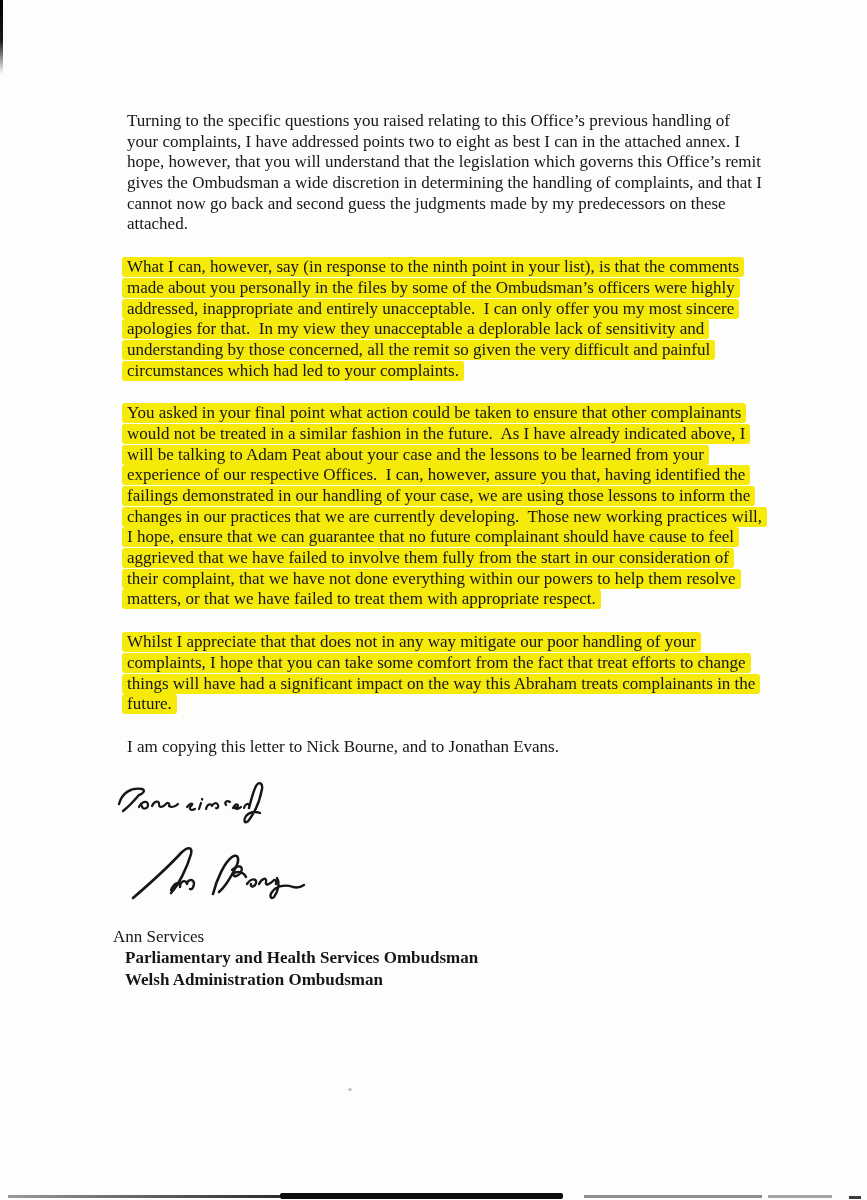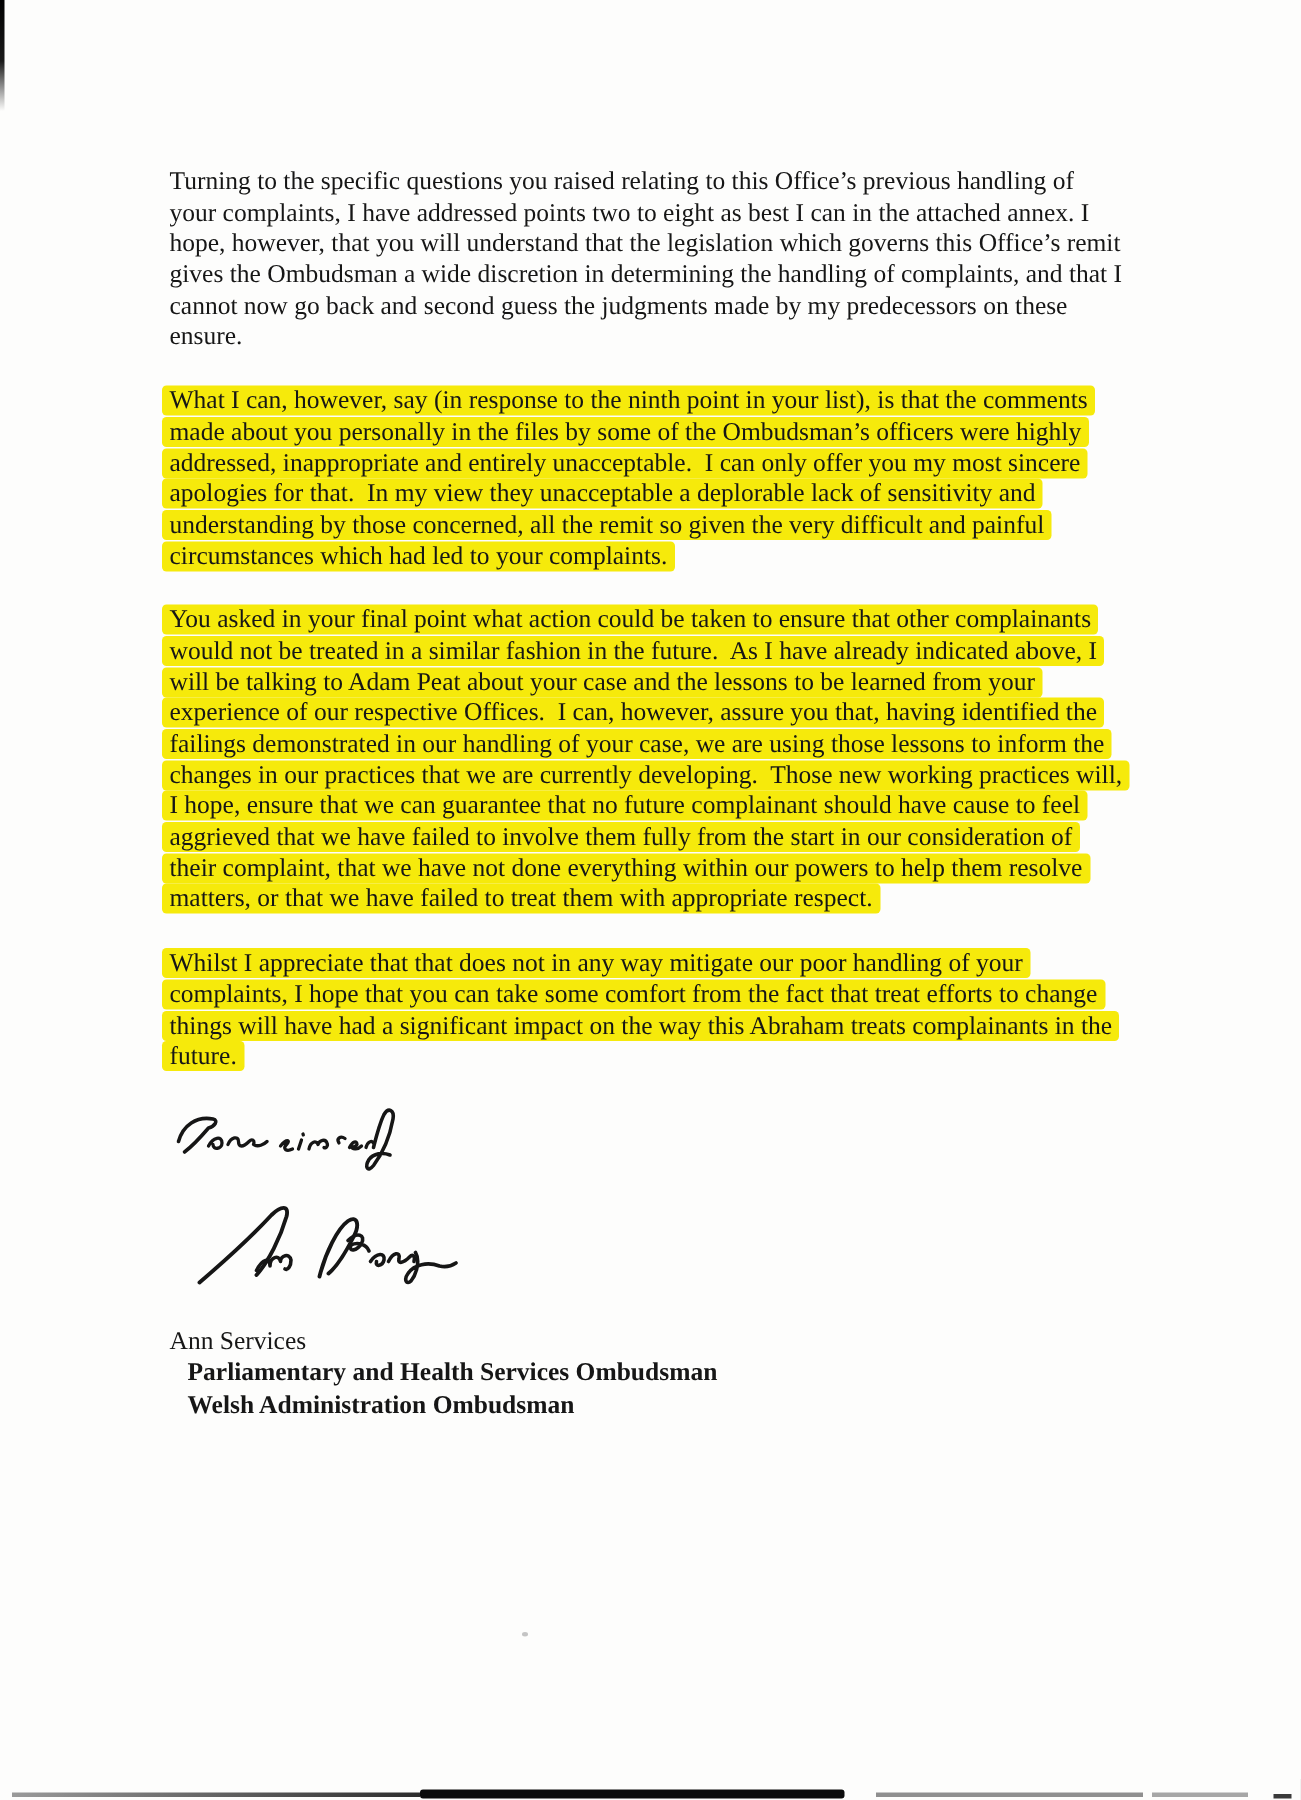--- a/index.html
+++ b/index.html
@@ -13,21 +13,21 @@
     font-family:"Liberation Serif","DejaVu Serif",serif;
     color:var(--ink,#161616);
   }
   .letter{
     position:absolute;
     left:113px;top:111px;
     width:692px;
     font-size:17px;
     line-height:20.7px;
   }
-  .para{margin:0 0 22px 0;}
+  .para{margin:0 0 22px 14px;}
   .line{
     white-space:pre;
     height:20.7px;
   }
   .hl{
     background:var(--hl,#f6ea0b);
     padding:0 5px 1px 5px;
     margin-left:-5px;
     border-radius:3px;
     box-decoration-break:clone;
@@ -66,21 +66,21 @@
 
   <div class="letter">
 
     <div>
         <div class="para">
           <div class="line">Turning to the specific questions you raised relating to this Office’s previous handling of</div>
           <div class="line">your complaints, I have addressed points two to eight as best I can in the attached annex. I</div>
           <div class="line">hope, however, that you will understand that the legislation which governs this Office’s remit</div>
           <div class="line">gives the Ombudsman a wide discretion in determining the handling of complaints, and that I</div>
           <div class="line">cannot now go back and second guess the judgments made by my predecessors on these</div>
-          <div class="line">ensure.</div>
+          <div class="line">attached.</div>
         </div>
         <div class="para">
           <div class="line"><span class="hl">What I can, however, say (in response to the ninth point in your list), is that the comments</span></div>
           <div class="line"><span class="hl">made about you personally in the files by some of the Ombudsman’s officers were highly</span></div>
           <div class="line"><span class="hl">addressed, inappropriate and entirely unacceptable.  I can only offer you my most sincere</span></div>
           <div class="line"><span class="hl">apologies for that.  In my view they unacceptable a deplorable lack of sensitivity and</span></div>
           <div class="line"><span class="hl">understanding by those concerned, all the remit so given the very difficult and painful</span></div>
           <div class="line"><span class="hl">circumstances which had led to your complaints.</span></div>
         </div>
         <div class="para">
@@ -93,20 +93,23 @@
           <div class="line"><span class="hl">I hope, ensure that we can guarantee that no future complainant should have cause to feel</span></div>
           <div class="line"><span class="hl">aggrieved that we have failed to involve them fully from the start in our consideration of</span></div>
           <div class="line"><span class="hl">their complaint, that we have not done everything within our powers to help them resolve</span></div>
           <div class="line"><span class="hl">matters, or that we have failed to treat them with appropriate respect.</span></div>
         </div>
         <div class="para">
           <div class="line"><span class="hl">Whilst I appreciate that that does not in any way mitigate our poor handling of your</span></div>
           <div class="line"><span class="hl">complaints, I hope that you can take some comfort from the fact that treat efforts to change</span></div>
           <div class="line"><span class="hl">things will have had a significant impact on the way this Abraham treats complainants in the</span></div>
           <div class="line"><span class="hl">future.</span></div>
+        </div>
+        <div class="para">
+          <div class="line">I am copying this letter to Nick Bourne, and to Jonathan Evans.</div>
         </div>
       </div>
 
     <div class="sig-area">
 
       <svg class="hand valediction-svg" width="152" height="58" viewBox="0 0 152 58" role="img" aria-label="Yours sincerely">
         <path stroke-width="2.4" d="M4,24 C7,13 16,7 27,9 C31,10 28,14 24,15 C18,22 12,28 8,31"></path>
         <path stroke-width="2.2" d="M24,27 C27,21 33,20 33,25 C33,29 27,30 27,26"></path>
         <path stroke-width="2.2" d="M37,26 C39,21 44,20 44,24 C44,28 47,28 51,24 C53,22 55,23 54,26 C57,28 61,26 63,24"></path>
         <path stroke-width="2.2" d="M72,27 C76,22 79,23 76,26 C73,29 76,31 80,29"></path>

